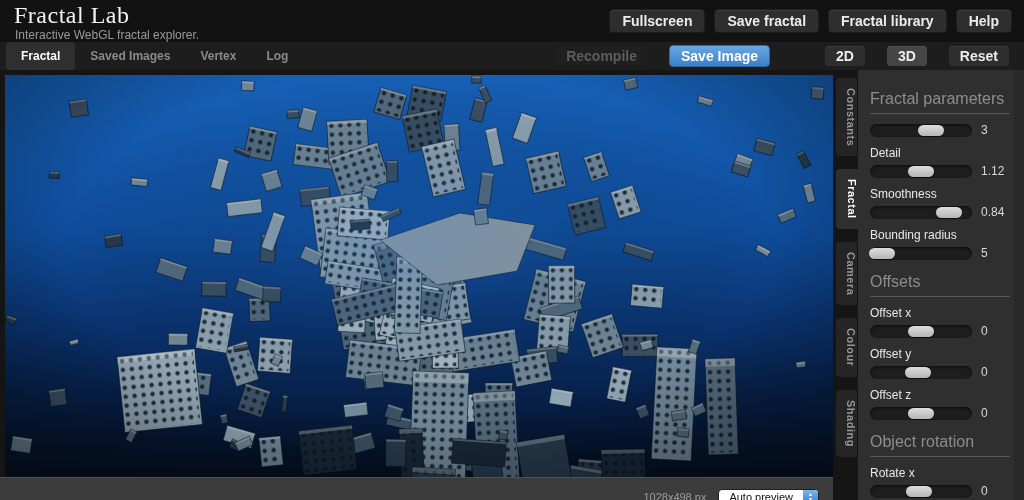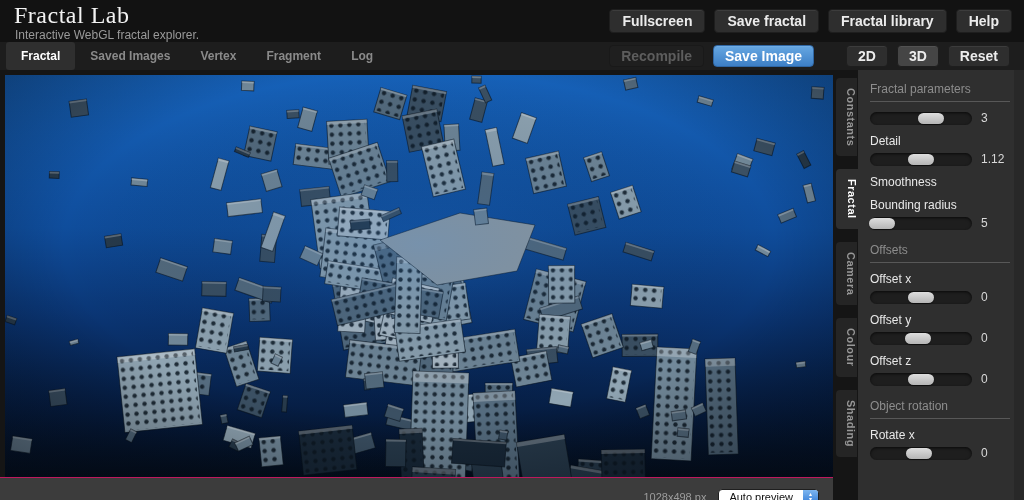--- a/index.html
+++ b/index.html
@@ -15,21 +15,21 @@
   .btn { background:#2e2e2e; border:1px solid #1e1e1e; border-radius:4px; color:#ececec;
          font-size:14px; font-weight:700; padding:4px 12px; line-height:14px; cursor:pointer;
          box-shadow:inset 0 1px 0 rgba(255,255,255,.07); white-space:nowrap; }
 
   
   .tabbar { position:absolute; left:0; top:42px; width:1024px; height:28px; background:#1d1d1d;
             display:flex; align-items:center; }
   .main-tabs { display:flex; align-items:stretch; height:28px; margin-left:6px; }
   .main-tab { padding:0 15px; line-height:28px; font-size:12px; font-weight:700; color:#8a8a8a; cursor:pointer; }
   .main-tab.active { background:#2f2f2f; color:#ffffff; border-radius:3px; }
-  .tabbar-right { margin-left:auto; display:flex; align-items:flex-start; gap:9px; margin-right:14px; }
+  .tabbar-right { margin-left:auto; display:flex; align-items:flex-start; gap:20px; margin-right:14px; }
   .btn.small { padding:3px 11px; }
   .btn.disabled { color:#5d5d5d; background:#1f1f1f; border-color:#191919; box-shadow:none; }
   .btn.primary { background:linear-gradient(#66a7e2,#3d7fc6); border-color:#2f66a3; color:#fff; }
   .mode-gap { width:14px; }
   .btn.active-mode { background:#454545; }
 
   
   .canvas-wrap { position:absolute; left:5px; top:75px; width:828px; height:402px; background:#0a2a52; cursor:crosshair; }
   .canvas-wrap svg { display:block; }
 
@@ -48,22 +48,22 @@
   .side-tabs { position:absolute; left:836px; top:70px; width:22px; }
   .side-tab { writing-mode:vertical-rl; text-orientation:mixed; width:21px; margin-bottom:13px;
               background:#252525; color:#989898; font-size:11px; font-weight:700; letter-spacing:.5px;
               padding:10px 0; text-align:center; border-radius:4px 0 0 4px; cursor:pointer; margin-top:8px; }
   .side-tab.active { background:#2f2f2f; color:#ffffff; width:22px; }
 
   
   .panel { position:absolute; left:858px; top:70px; width:166px; height:430px; background:#2f2f2f;
            padding:12px 0 0 12px; overflow:hidden; }
   .panel-gutter { position:absolute; right:0; top:70px; width:10px; height:430px; background:#282828; }
-  .section-title { color:#8d8d8d; font-size:12px; padding-bottom:5px; border-bottom:1px solid #585858;
-                   margin:0 14px 9px 0; }
+  .section-title { color:#8d8d8d; font-size:16px; padding-bottom:5px; border-bottom:1px solid #585858;
+                   margin:8px 14px 9px 0; }
   .section-title.later { margin-top:13px; }
   .slider-group { margin-bottom:9px; }
   .slider-label { color:#e8e8e8; font-size:12px; margin-bottom:4px; }
   .slider-row { display:flex; align-items:center; }
   .slider-track { position:relative; width:102px; height:13px; background:#1e1e1e; border-radius:7px;
                   box-shadow:inset 0 1px 3px rgba(0,0,0,.7); cursor:pointer; }
   .slider-thumb { position:absolute; top:1px; width:26px; height:11px; border-radius:6px;
                   background:linear-gradient(#dedede,#b5b5b5); box-shadow:0 1px 1px rgba(0,0,0,.5); cursor:grab; }
   .slider-value { color:#d9d9d9; font-size:12px; margin-left:9px; }
 </style>
@@ -85,21 +85,20 @@
 </div>
 
 <div class="tabbar">
   <div class="main-tabs">
   <div class="main-tab active">Fractal</div>
 
   <div class="main-tab">Saved Images</div>
 
   <div class="main-tab">Vertex</div>
 
-  <div class="main-tab">Fragment</div>
 
   <div class="main-tab">Log</div>
 </div>
   <div class="tabbar-right">
     <div class="btn small disabled">Recompile</div>
     <div class="btn small primary">Save Image</div>
     <div class="mode-gap"></div>
     <div class="btn small">2D</div>
     <div class="btn small active-mode">3D</div>
     <div class="btn small">Reset</div>
@@ -832,20 +831,26 @@
     <div class="slider-row">
       <div class="slider-track">
         <div class="slider-thumb" style="left: calc(50% - 13px);"></div>
       </div>
       <span class="slider-value">1.12</span>
     </div>
   </div>
 
   <div class="slider-group">
     <div class="slider-label">Smoothness</div>
+    <div class="slider-row">
+      <div class="slider-track">
+        <div class="slider-thumb" style="left: calc(77% - 13px);"></div>
+      </div>
+      <span class="slider-value">0.84</span>
+    </div>
   </div>
 
   <div class="slider-group">
     <div class="slider-label">Bounding radius</div>
     <div class="slider-row">
       <div class="slider-track">
         <div class="slider-thumb" style="left: calc(12% - 13px);"></div>
       </div>
       <span class="slider-value">5</span>
     </div>

